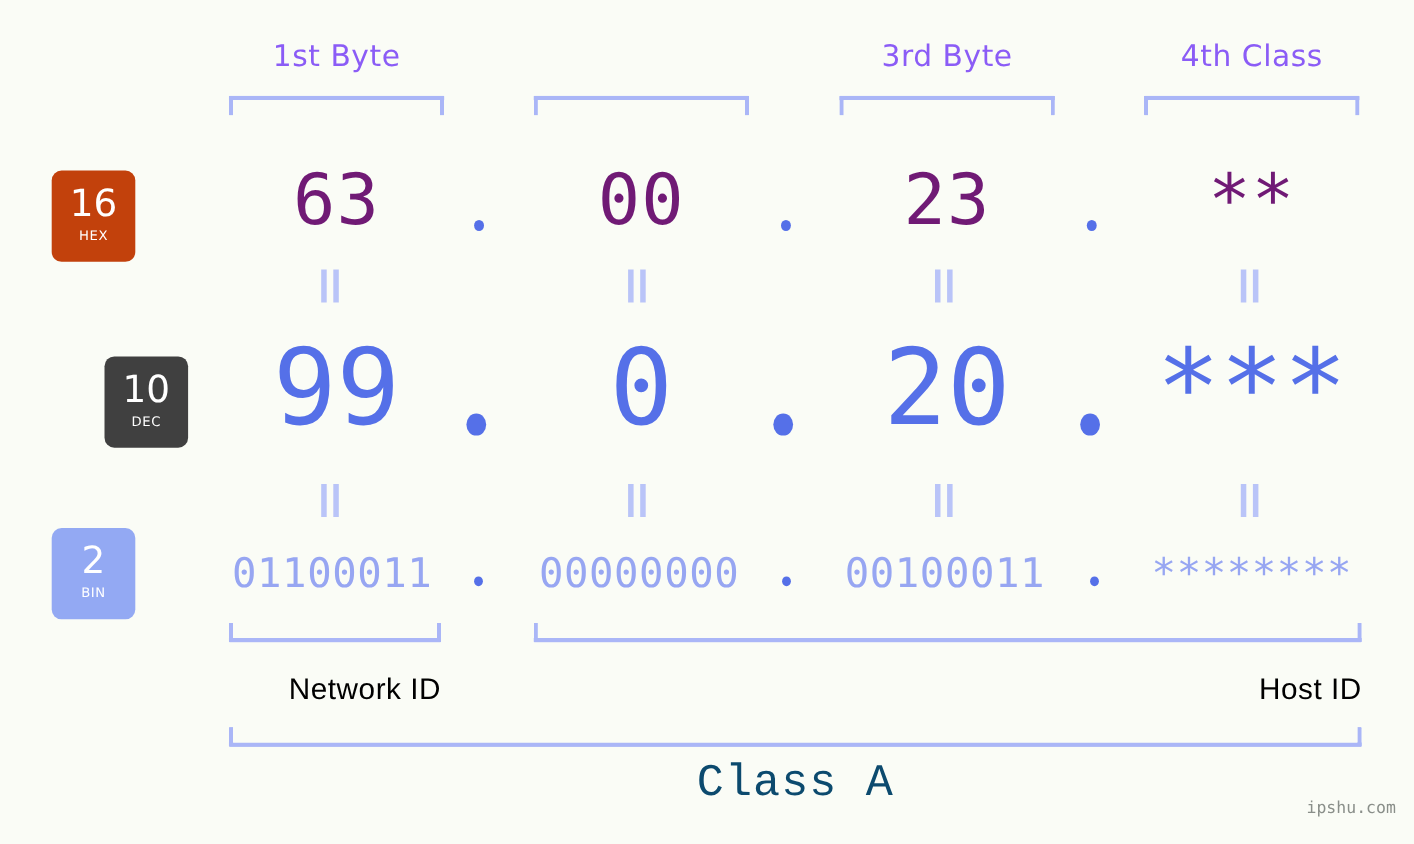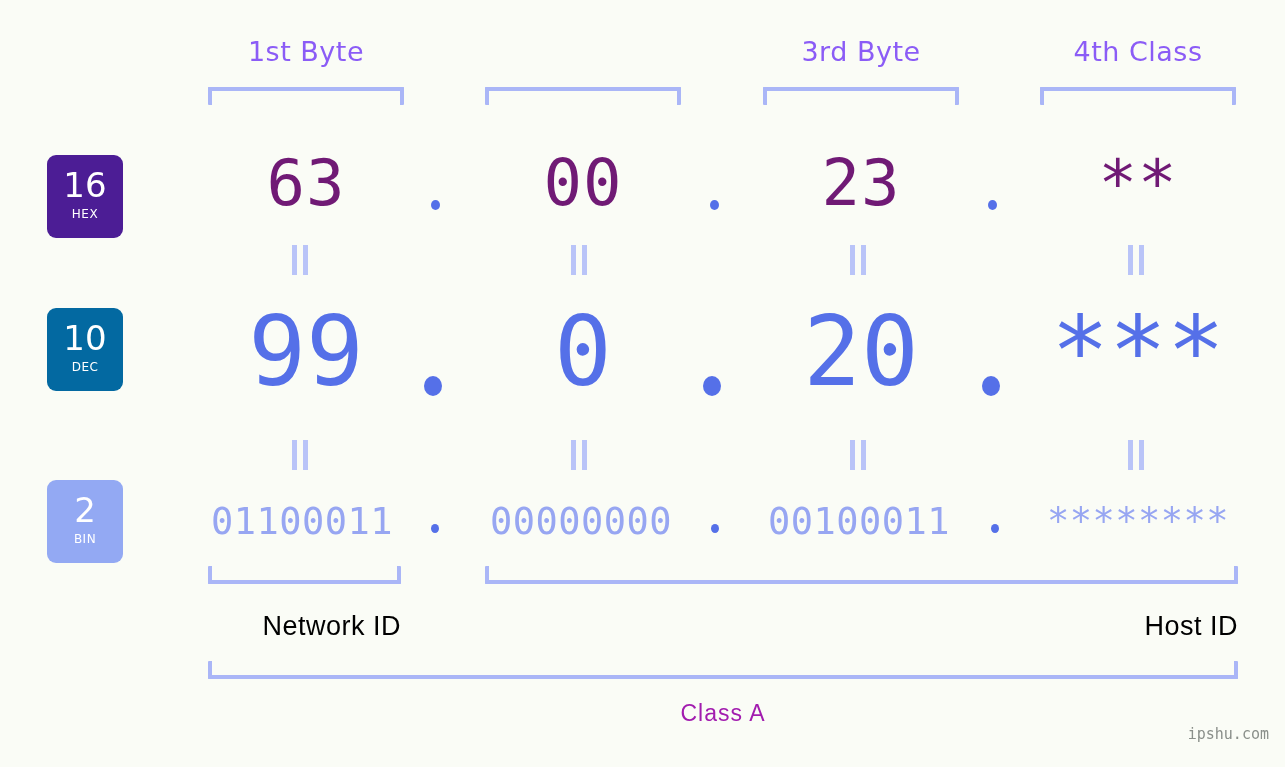--- a/index.html
+++ b/index.html
@@ -147,24 +147,24 @@
     font-size: 27px;
     line-height: 32px;
     color: #000000;
     white-space: nowrap;
     letter-spacing: 0.5px;
   }
 
   .class-label {
     position: absolute;
     text-align: center;
-    font-family: Liberation Sans, sans-serif;
-    font-size: 23px;
+    font-family: Liberation Mono, monospace;
+    font-size: 41px;
     line-height: 38px;
-    color: #a21caf;
+    color: #0c4a6e;
     white-space: nowrap;
     letter-spacing: 1px;
   }
 
   .watermark {
     position: absolute;
     right: 16px;
     bottom: 24px;
     font-family: "DejaVu Sans Mono", monospace;
     font-size: 15px;
@@ -180,25 +180,25 @@
 
   <div class="byte-label" style="left:208px; width:196px;">1st Byte</div>
   <div class="byte-label" style="left:763px; width:196px;">3rd Byte</div>
   <div class="byte-label" style="left:1040px; width:196px;">4th Class</div>
 
   <div class="bracket-top" style="left:208px; top:87px; width:196px;"></div>
   <div class="bracket-top" style="left:485px; top:87px; width:196px;"></div>
   <div class="bracket-top" style="left:763px; top:87px; width:196px;"></div>
   <div class="bracket-top" style="left:1040px; top:87px; width:196px;"></div>
 
-  <div class="badge" style="top:155px; background:#4c1d95;">
+  <div class="badge" style="top:155px; background:#c2410c;">
     <span class="num">16</span>
     <span class="nm">HEX</span>
   </div>
-  <div class="badge" style="top:308px; background:#0369a1;">
+  <div class="badge" style="top:324px; background:#404040;margin-left:48px;">
     <span class="num">10</span>
     <span class="nm">DEC</span>
   </div>
   <div class="badge" style="top:480px; background:#93a9f3;">
     <span class="num">2</span>
     <span class="nm">BIN</span>
   </div>
 
   <div class="row hexrow" style="top:155px;">
     <div class="cell" style="left:208px; top:0; width:196px;">63</div>

